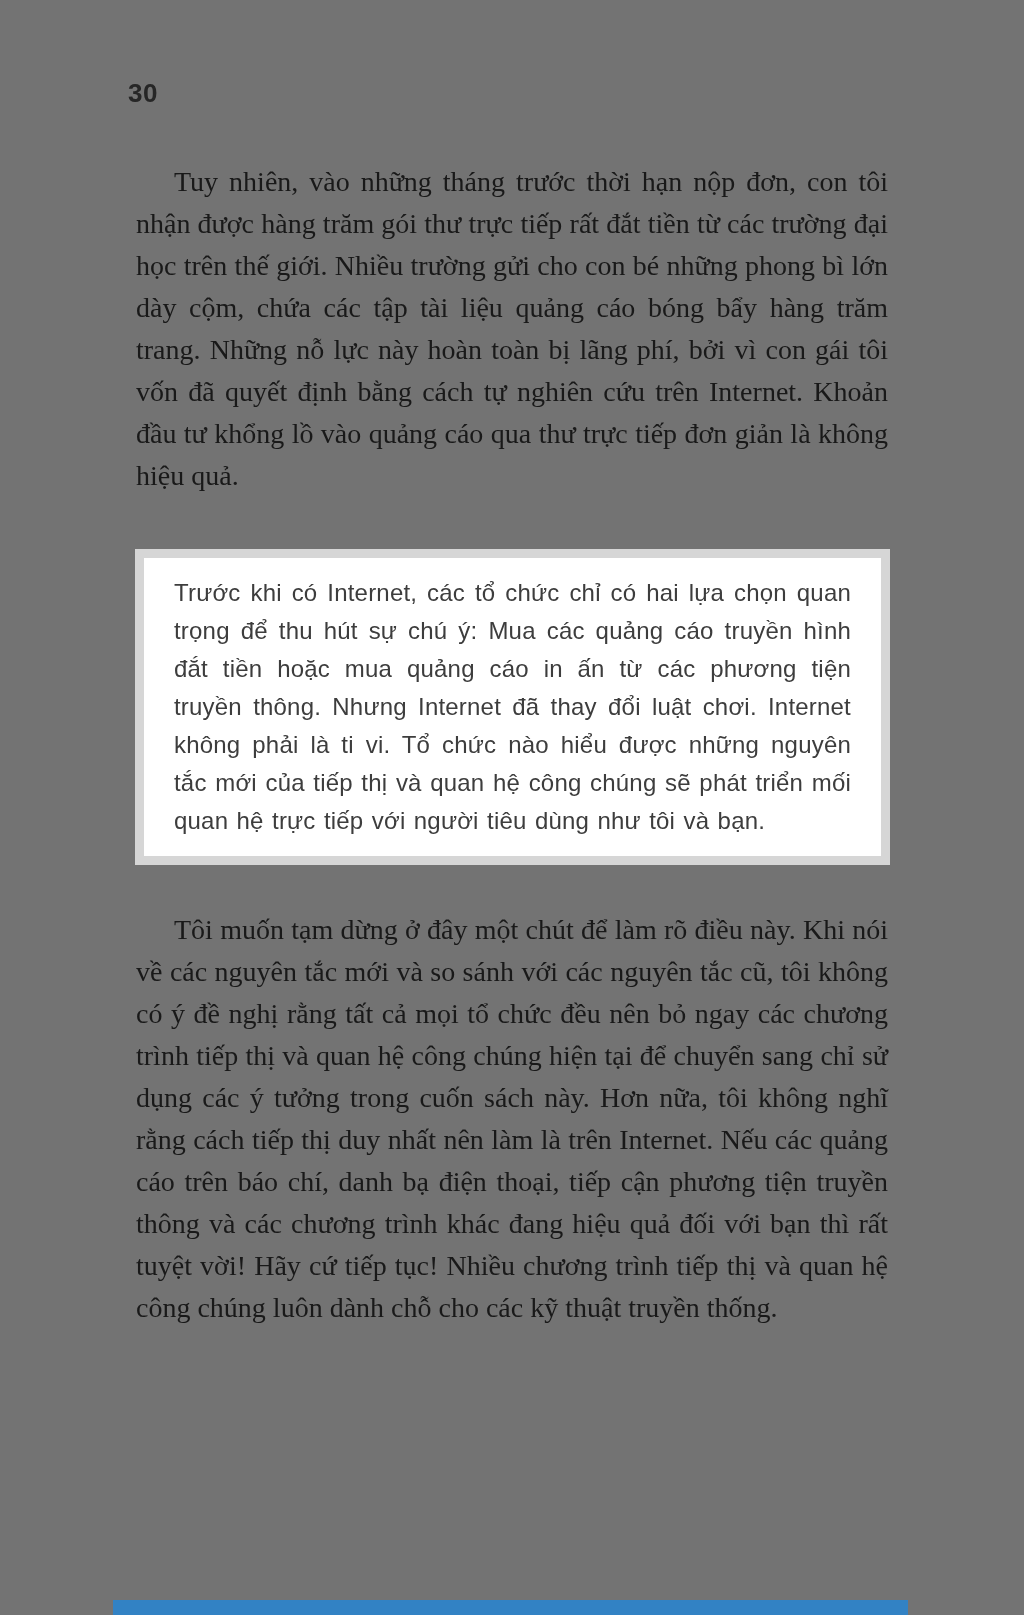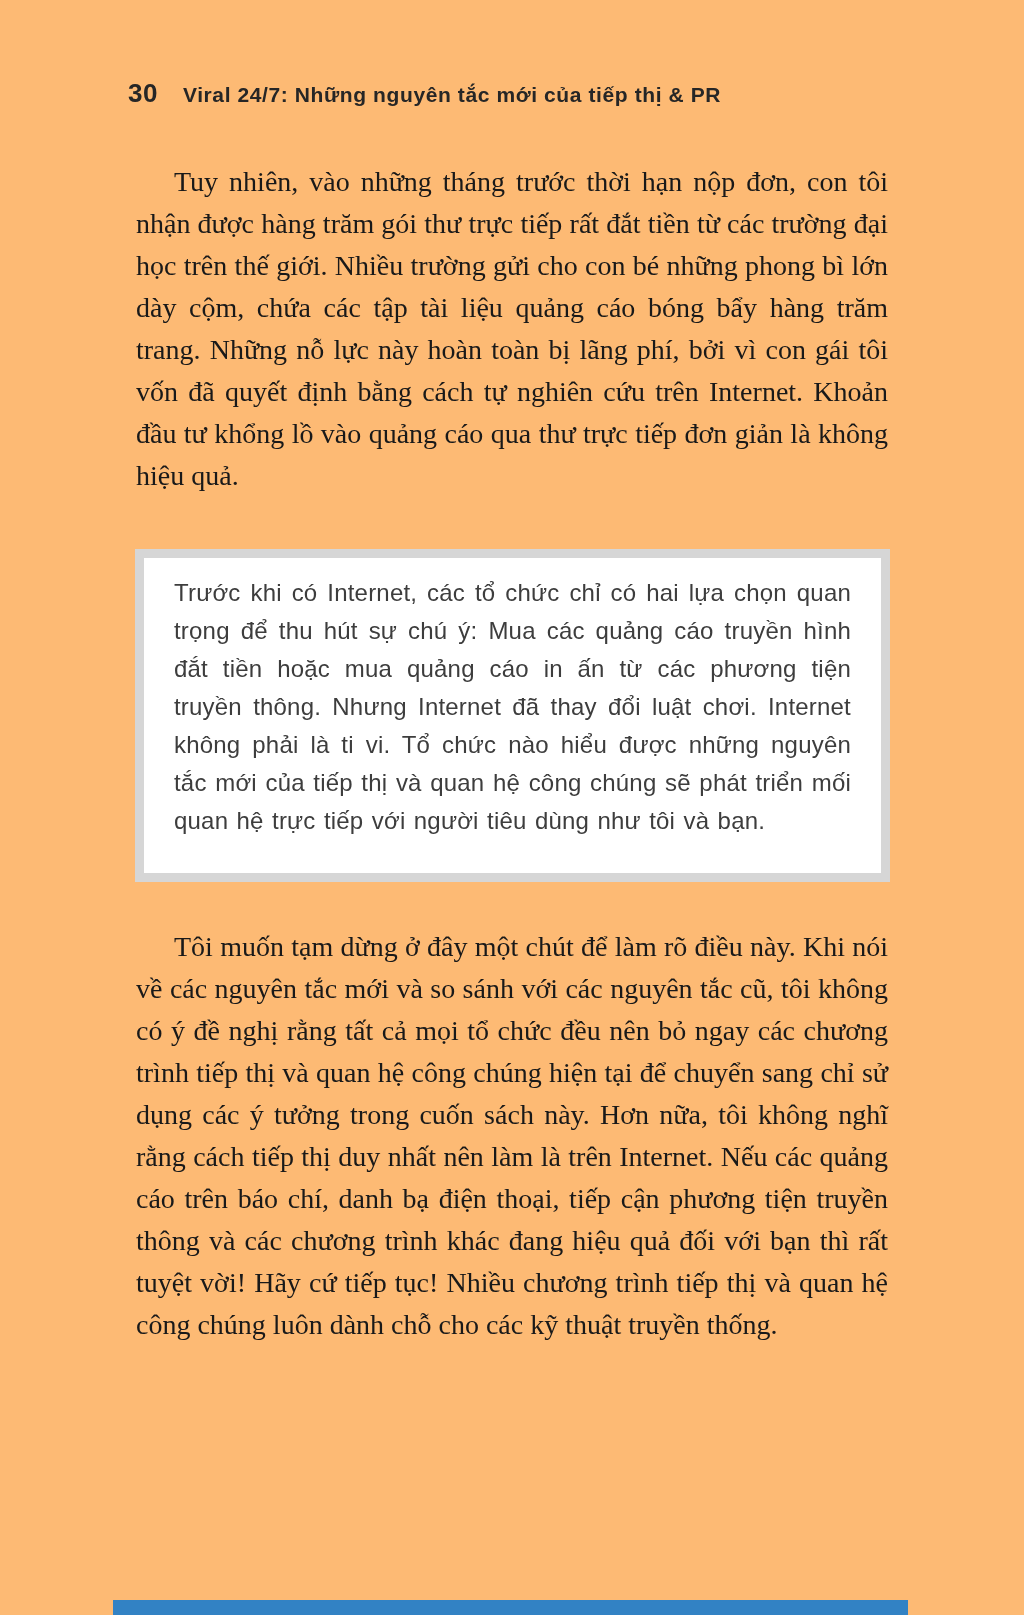--- a/index.html
+++ b/index.html
@@ -8,21 +8,21 @@
     height: 1615px;
     position: relative;
     overflow: hidden;
     font-family: "Liberation Serif", serif;
   }
   .page {
     position: absolute;
     inset: 0;
     padding: 78px 128px 0 128px;
     box-sizing: border-box;
-    background: #fdba74;
+    background: #737373;
   }
   .page-header {
     display: flex;
     align-items: baseline;
     gap: 25px;
     font-family: "Liberation Sans", sans-serif;
     color: #262626;
     white-space: nowrap;
   }
   .page-number {
@@ -44,21 +44,21 @@
     text-indent: 38px;
     margin: 8px;
   }
   .p1 { margin-top: 52px; }
   .p2 { margin-top: 44px; }
   .quote-box {
     margin: 52px 6px 8px 7px;
     border-style: solid;
     border-width: 9px;
     border-color: #d6d6d6;
-    padding: 16px 30px 33px 30px;
+    padding: 16px 30px 16px 30px;
     background: #ffffff;
   }
   .quote-text {
     font-family: "Liberation Sans", sans-serif;
     font-size: 24px;
     line-height: 38px;
     letter-spacing: 0.2px;
     word-spacing: 1.5px;
     color: #3d3d3d;
     text-align: justify;
@@ -73,21 +73,20 @@
     background: #3282c4;
   }
 </style>
 </head>
 <body>
 
 <div class="page">
 
   <div class="page-header">
     <span class="page-number">30</span>
-    <span class="book-title">Viral 24/7: Những nguyên tắc mới của tiếp thị &amp; PR</span>
   </div>
 
   <p class="body-paragraph p1">Tuy nhiên, vào những tháng trước thời hạn nộp đơn, con tôi nhận được hàng trăm gói thư trực tiếp rất đắt tiền từ các trường đại học trên thế giới. Nhiều trường gửi cho con bé những phong bì lớn dày cộm, chứa các tập tài liệu quảng cáo bóng bẩy hàng trăm trang. Những nỗ lực này hoàn toàn bị lãng phí, bởi vì con gái tôi vốn đã quyết định bằng cách tự nghiên cứu trên Internet. Khoản đầu tư khổng lồ vào quảng cáo qua thư trực tiếp đơn giản là không hiệu quả.</p>
 
   <div class="quote-box" style="border-color: rgb(214, 214, 214);">
     <p class="quote-text">Trước khi có Internet, các tổ chức chỉ có hai lựa chọn quan trọng để thu hút sự chú ý: Mua các quảng cáo truyền hình đắt tiền hoặc mua quảng cáo in ấn từ các phương tiện truyền thông. Nhưng Internet đã thay đổi luật chơi. Internet không phải là ti vi. Tổ chức nào hiểu được những nguyên tắc mới của tiếp thị và quan hệ công chúng sẽ phát triển mối quan hệ trực tiếp với người tiêu dùng như tôi và bạn.</p>
   </div>
 
   <p class="body-paragraph p2">Tôi muốn tạm dừng ở đây một chút để làm rõ điều này. Khi nói về các nguyên tắc mới và so sánh với các nguyên tắc cũ, tôi không có ý đề nghị rằng tất cả mọi tổ chức đều nên bỏ ngay các chương trình tiếp thị và quan hệ công chúng hiện tại để chuyển sang chỉ sử dụng các ý tưởng trong cuốn sách này. Hơn nữa, tôi không nghĩ rằng cách tiếp thị duy nhất nên làm là trên Internet. Nếu các quảng cáo trên báo chí, danh bạ điện thoại, tiếp cận phương tiện truyền thông và các chương trình khác đang hiệu quả đối với bạn thì rất tuyệt vời! Hãy cứ tiếp tục! Nhiều chương trình tiếp thị và quan hệ công chúng luôn dành chỗ cho các kỹ thuật truyền thống.</p>
 

